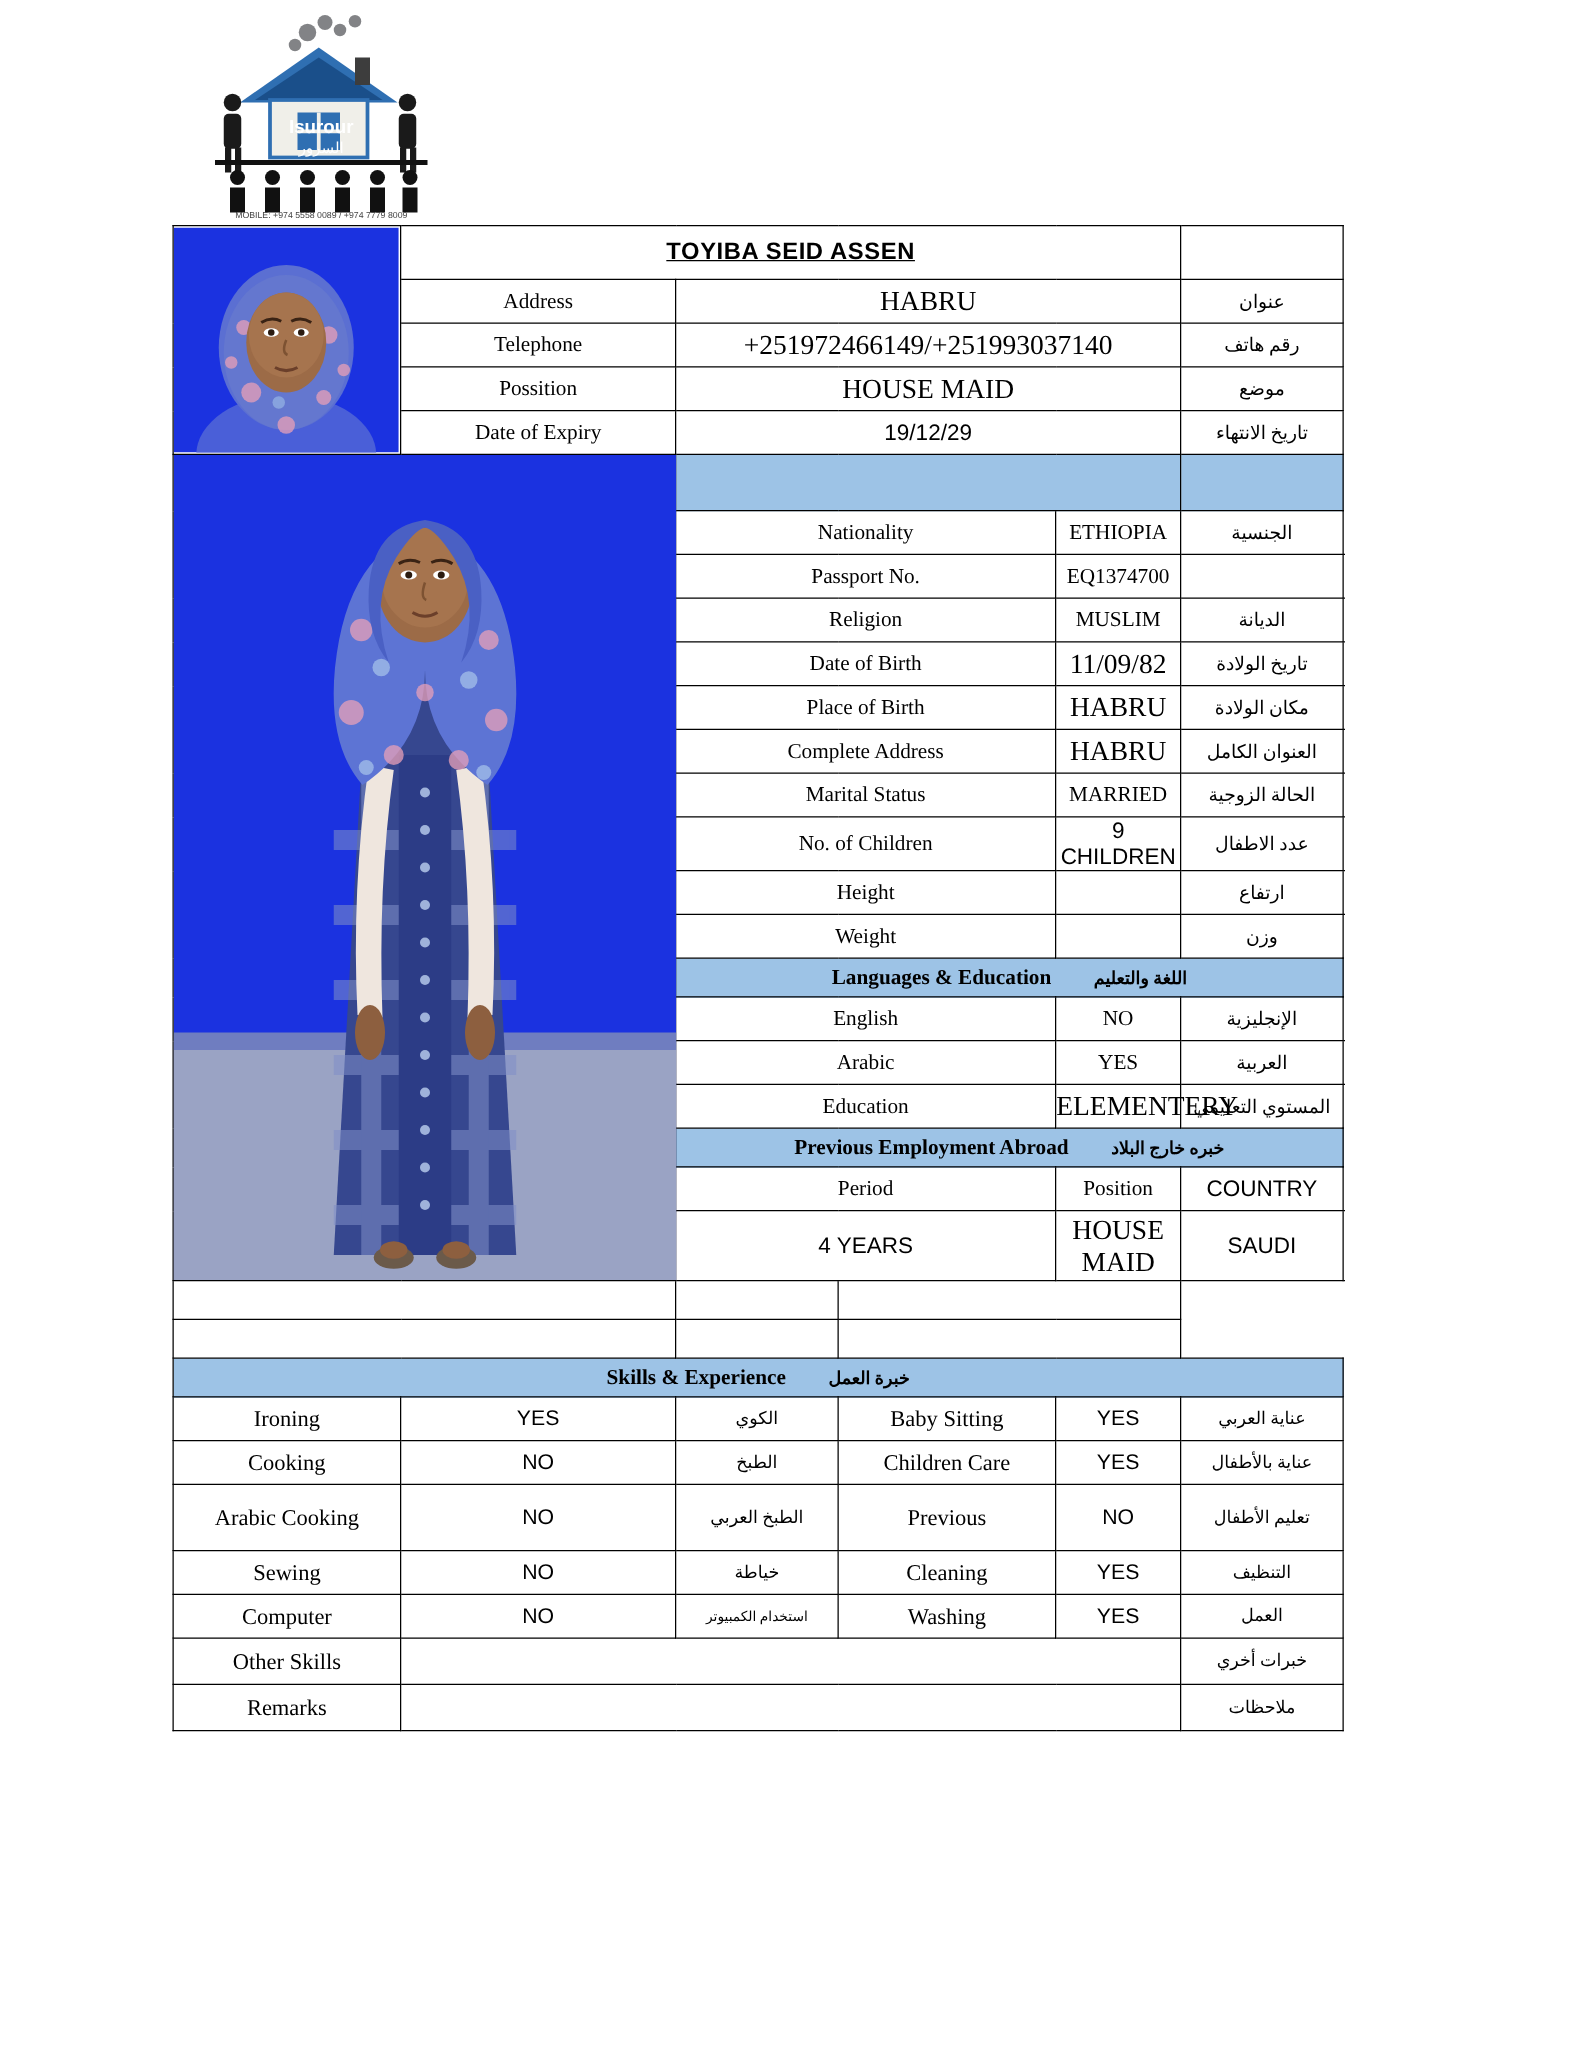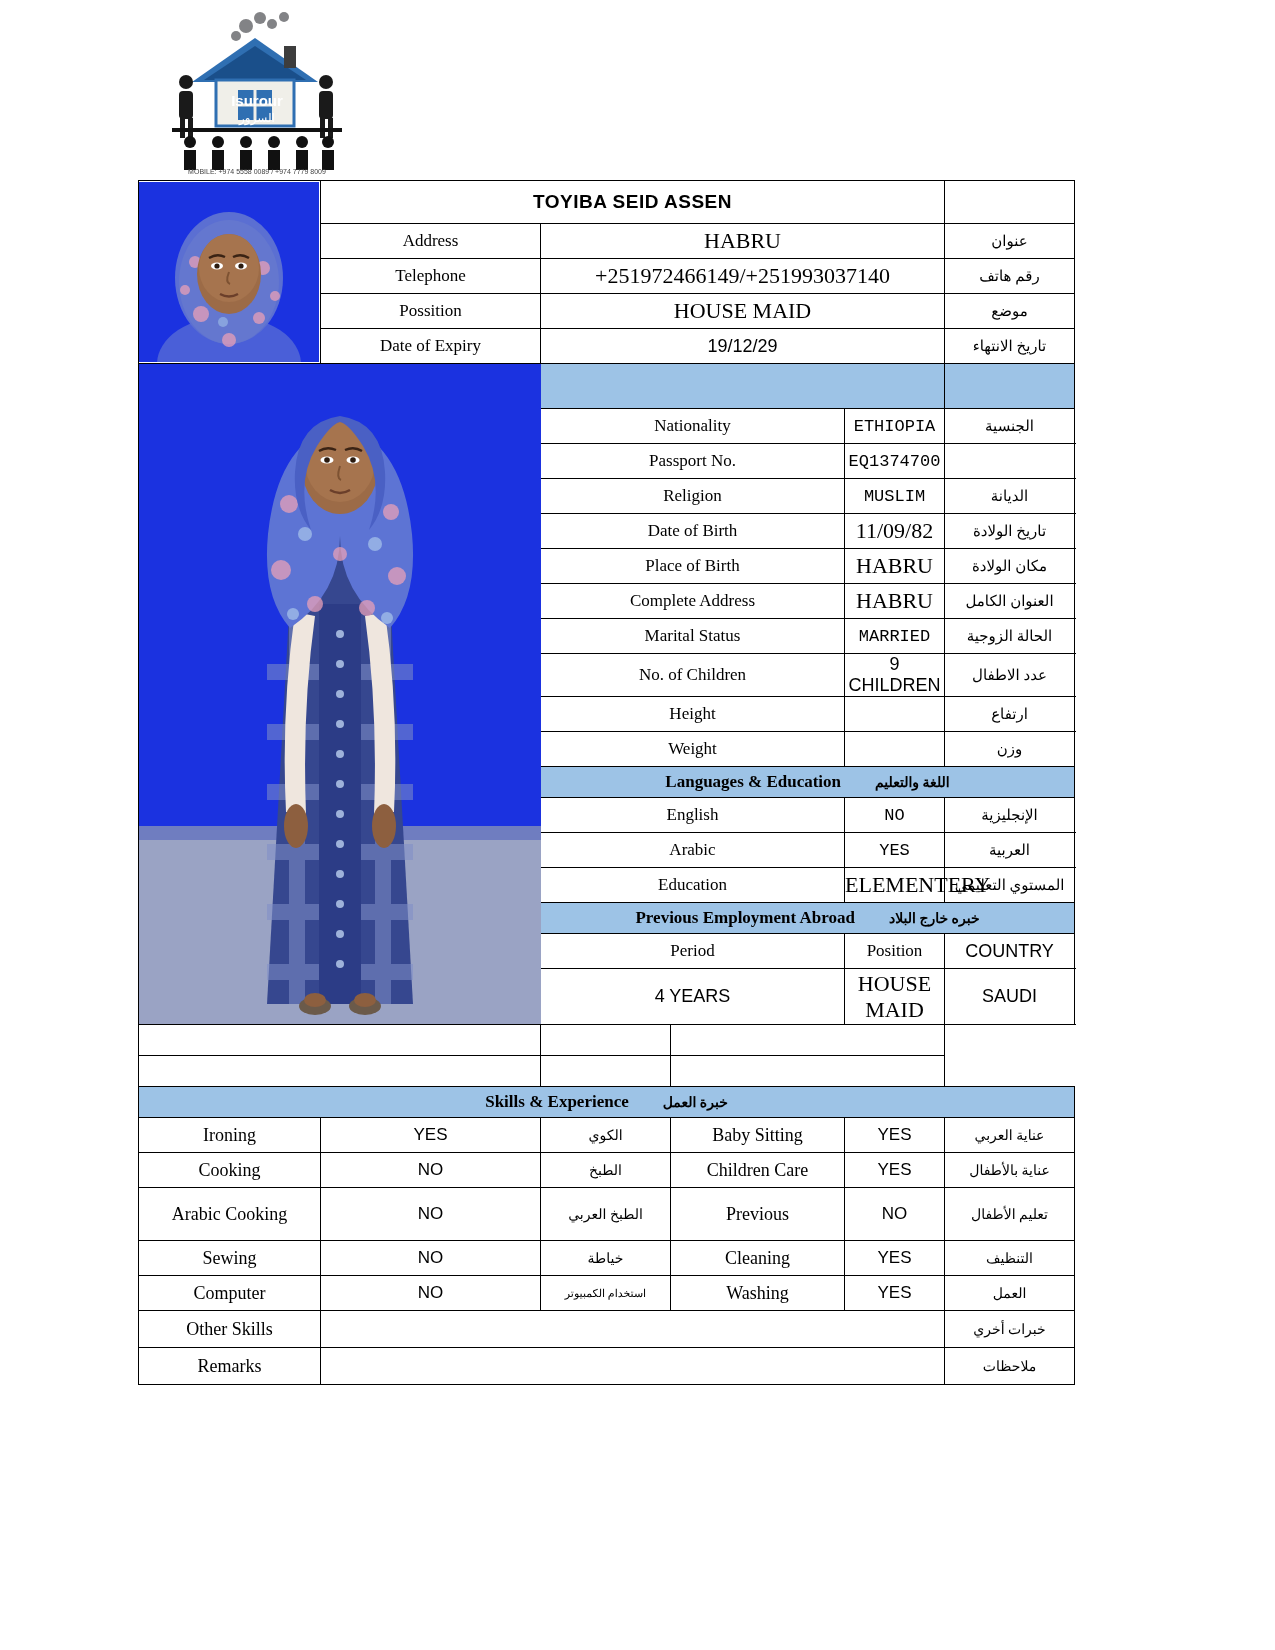--- a/index.html
+++ b/index.html
@@ -44,30 +44,31 @@
     padding: 0;
     vertical-align: middle;
     text-align: center;
   }
   .hdr-name {
     font-family: "Liberation Sans", sans-serif;
     font-size: 19px;
     font-weight: bold;
     letter-spacing: .5px;
     height: 42px;
+    text-decoration: underline;
   }
   .lbl {
     font-size: 17px;
     height: 34px;
   }
   .val-serif {
     font-size: 22px;
   }
   .val-sans {
-    font-family: Liberation Mono, monospace;
+    font-family: Liberation Serif, serif;
     font-size: 17px;
   }
   .val-sans-lg {
     font-family: "Liberation Sans", sans-serif;
     font-size: 18px;
   }
   .ar {
     font-size: 15px;
     direction: rtl;
   }

